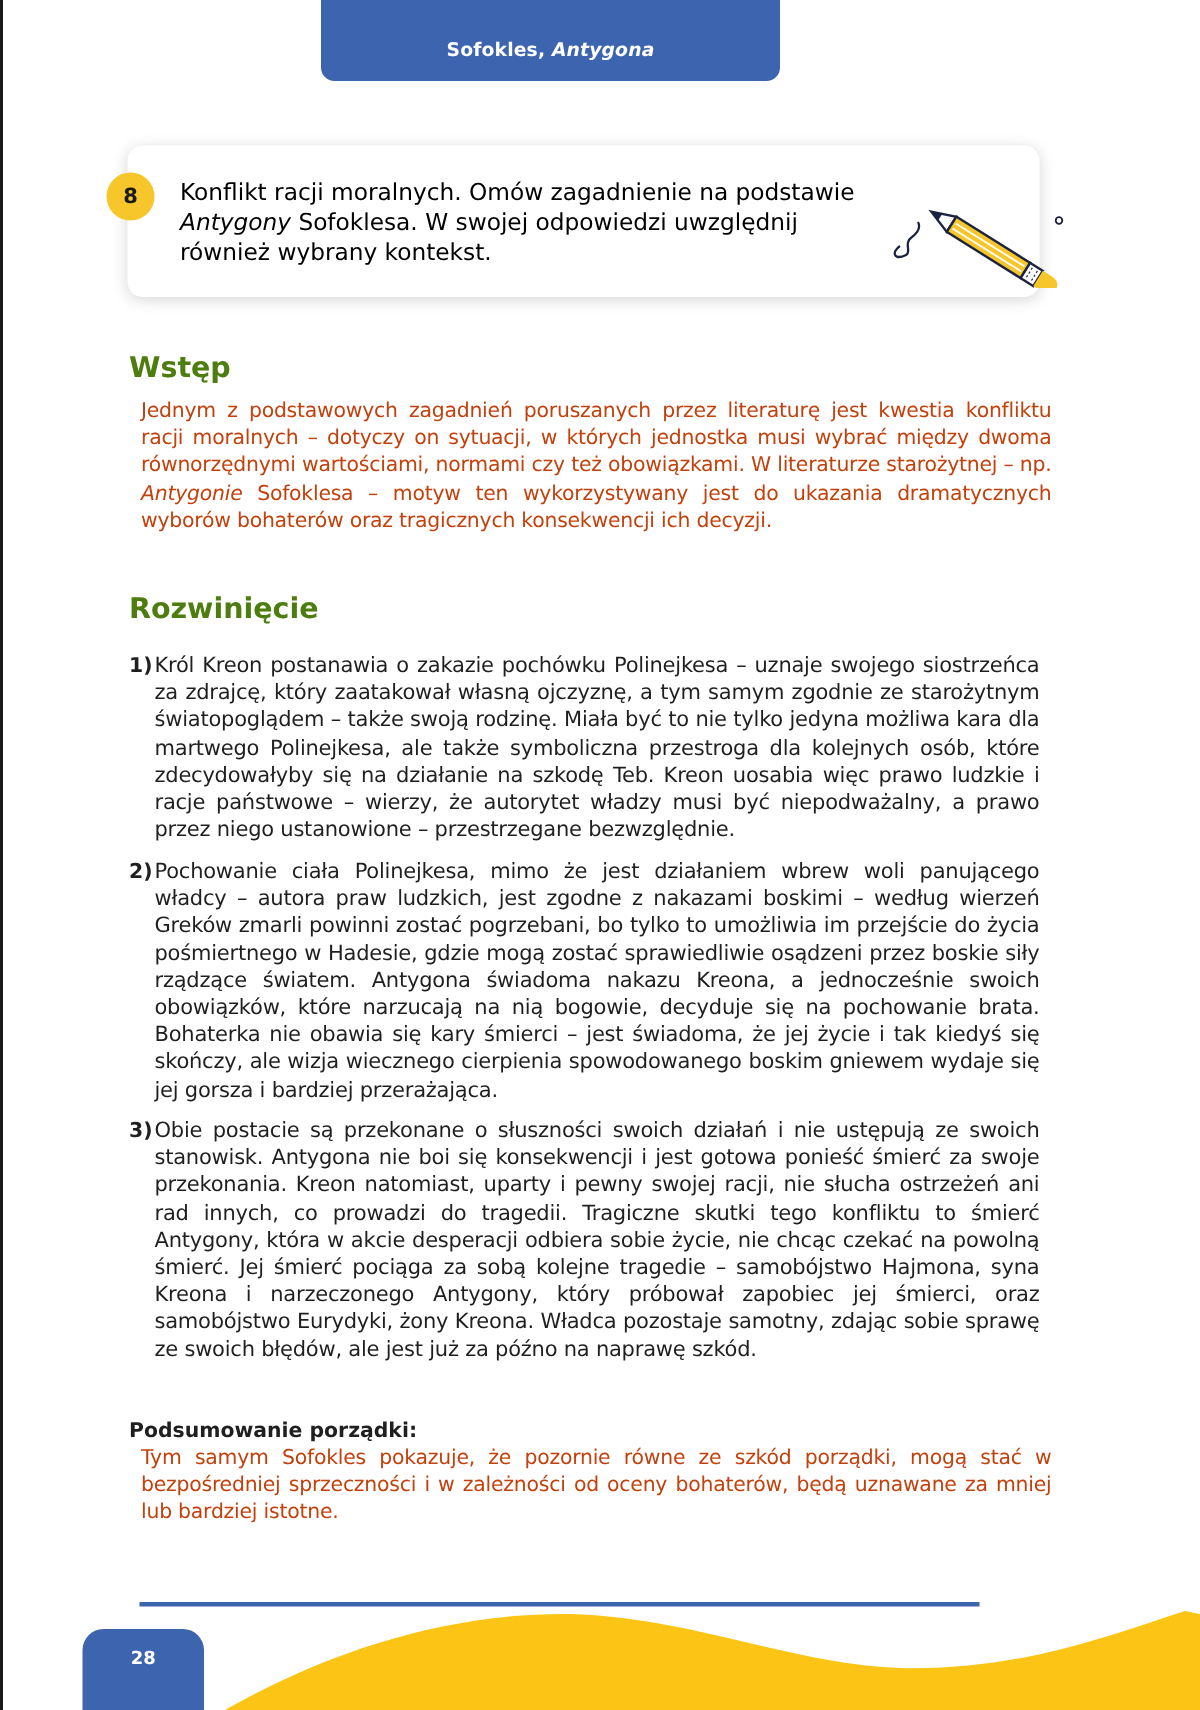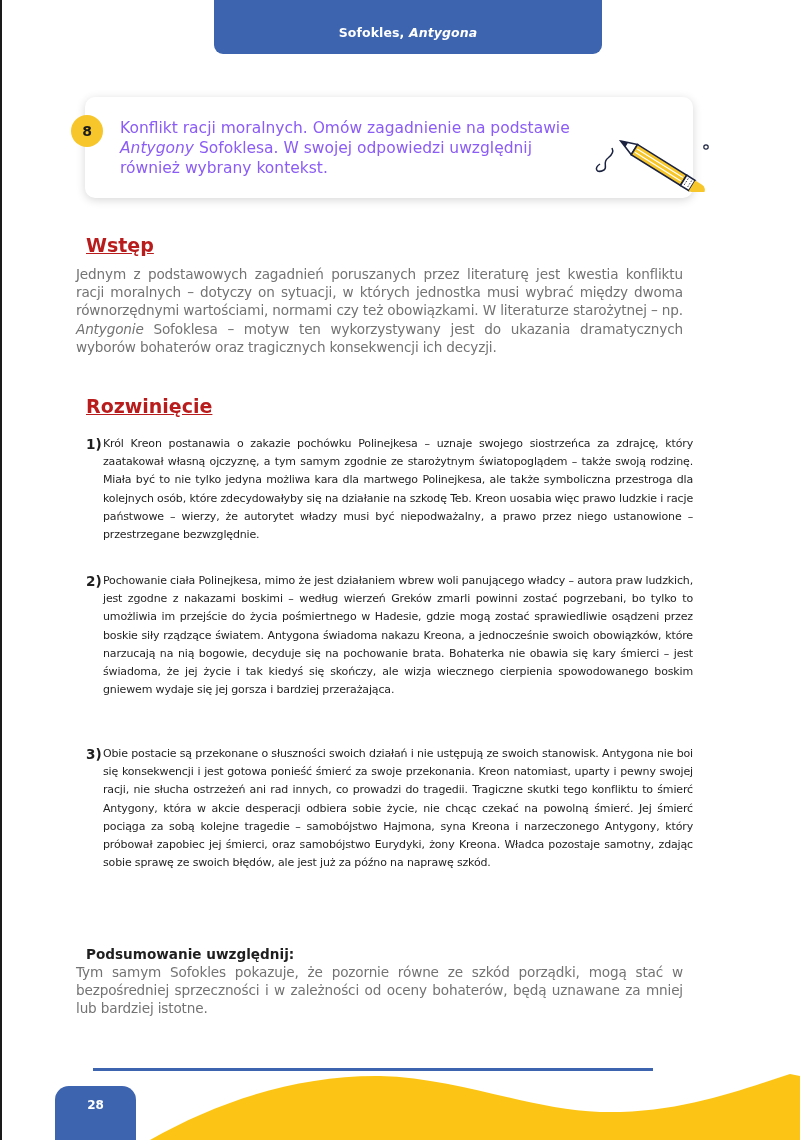--- a/index.html
+++ b/index.html
@@ -6,21 +6,21 @@
     body {
       width: 800px; height: 1140px; position: relative; overflow: hidden;
       background: #ffffff;
       font-family: "DejaVu Sans", sans-serif;
       color: #1f1f1f;
     }
     .left-border {
       position: absolute; left: 0; top: 0; width: 2px; height: 1140px; background: #1a1a1a;
     }
     .header-tab {
-      position: absolute; left: 214px; top: 0; width: 388px; height: 54px;
+      position: absolute; left: 214px; top: 0; width: 306px; height: 54px;
       background: #3d64ae; border-radius: 0 0 9px 9px;
       display: flex; align-items: flex-end; justify-content: center;
     }
     .header-tab .title {
       color: #ffffff; font-weight: bold; font-size: 12.5px; margin-bottom: 14px;
       font-family: "DejaVu Sans", sans-serif; letter-spacing: 0.1px;
     }
     .header-tab .title i { font-style: italic; }
 
     .task-card {
@@ -30,46 +30,46 @@
     }
     .task-badge {
       position: absolute; left: 71px; top: 115px; width: 32px; height: 32px;
       border-radius: 50%; background: #f6c62b;
       display: flex; align-items: center; justify-content: center;
       font-weight: bold; font-size: 14px; color: #1a1a1a;
       font-family: "DejaVu Sans", sans-serif;
     }
     .task-text {
       position: absolute; left: 120px; top: 118px; width: 470px;
-      color: #8b5cf6; font-size: 15.5px; line-height: 20px; font-weight: 500;
+      color: #000000; font-size: 15.5px; line-height: 20px; font-weight: 500;
       font-family: "DejaVu Sans", sans-serif;
     }
     .task-text i { font-style: italic; }
     .pencil {
       position: absolute; left: 590px; top: 122px; width: 130px; height: 70px;
     }
 
     .section-heading {
-      position: absolute; left: 86px; color: #b91c1c;
-      font-weight: bold; font-size: 19px; font-family: "DejaVu Sans", sans-serif; text-decoration: underline;
+      position: absolute; left: 86px; color: #4d7c0f;
+      font-weight: bold; font-size: 19px; font-family: "DejaVu Sans", sans-serif;
     }
     .para {
-      position: absolute; left: 76px; width: 607px;
+      position: absolute; left: 94px; width: 607px;
       font-size: 13.6px; line-height: 18.2px; text-align: justify;
-      font-family: "DejaVu Sans", sans-serif; color: #737373;
+      font-family: "DejaVu Sans", sans-serif; color: #c2410c;
       letter-spacing: -0.15px;
     }
     .para i { font-style: italic; }
 
     .list-item { position: absolute; left: 86px; width: 607px; }
     .list-item .num {
       position: absolute; left: 0; top: 0; font-weight: bold; font-size: 13.6px; line-height: 18.2px;
     }
     .list-item .txt {
-      margin-left: 17px; font-size: 11px; line-height: 18.2px; text-align: justify;
+      margin-left: 17px; font-size: 14px; line-height: 18.2px; text-align: justify;
       letter-spacing: -0.15px;
     }
 
     .summary-title {
       position: absolute; left: 86px; top: 946px; font-weight: bold; font-size: 13.6px;
     }
 
     .footer-line {
       position: absolute; left: 93px; top: 1068px; width: 560px; height: 3px; background: #3d64ae;
     }
@@ -125,21 +125,21 @@
 <div class="list-item" style="top:572px;">
   <span class="num">2)</span>
   <div class="txt">Pochowanie ciała Polinejkesa, mimo że jest działaniem wbrew woli panującego władcy – autora praw ludzkich, jest zgodne z nakazami boskimi – według wierzeń Greków zmarli powinni zostać pogrzebani, bo tylko to umożliwia im przejście do życia pośmiertnego w Hadesie, gdzie mogą zostać sprawiedliwie osądzeni przez boskie siły rządzące światem. Antygona świadoma nakazu Kreona, a jednocześnie swoich obowiązków, które narzucają na nią bogowie, decyduje się na pochowanie brata. Bohaterka nie obawia się kary śmierci – jest świadoma, że jej życie i tak kiedyś się skończy, ale wizja wiecznego cierpienia spowodowanego boskim gniewem wydaje się jej gorsza i bardziej przerażająca.</div>
 </div>
 
 <div class="list-item" style="top:745px;">
   <span class="num">3)</span>
   <div class="txt">Obie postacie są przekonane o słuszności swoich działań i nie ustępują ze swoich stanowisk. Antygona nie boi się konsekwencji i jest gotowa ponieść śmierć za swoje przekonania. Kreon natomiast, uparty i pewny swojej racji, nie słucha ostrzeżeń ani rad innych, co prowadzi do tragedii. Tragiczne skutki tego konfliktu to śmierć Antygony, która w akcie desperacji odbiera sobie życie, nie chcąc czekać na powolną śmierć. Jej śmierć pociąga za sobą kolejne tragedie – samobójstwo Hajmona, syna Kreona i narzeczonego Antygony, który próbował zapobiec jej śmierci, oraz samobójstwo Eurydyki, żony Kreona. Władca pozostaje samotny, zdając sobie sprawę ze swoich błędów, ale jest już za późno na naprawę szkód.</div>
 </div>
 
-<div class="summary-title">Podsumowanie uwzględnij:</div>
+<div class="summary-title">Podsumowanie porządki:</div>
 <div class="para" style="top:963px;">Tym samym Sofokles pokazuje, że pozornie równe ze szkód porządki, mogą stać w bezpośredniej sprzeczności i w zależności od oceny bohaterów, będą uznawane za mniej lub bardziej istotne.</div>
 
 <div class="footer-line"></div>
 <svg class="footer-wave" viewBox="0 0 800 70" preserveAspectRatio="none">
   <path d="M150 70 C 220 30, 300 5, 380 6 C 460 8, 530 40, 600 42 C 680 44, 740 20, 790 4 L 800 6 L 800 70 Z" fill="#fcc515"></path>
 </svg>
 <div class="page-tab">
   <span class="num">28</span>
 </div>
 

